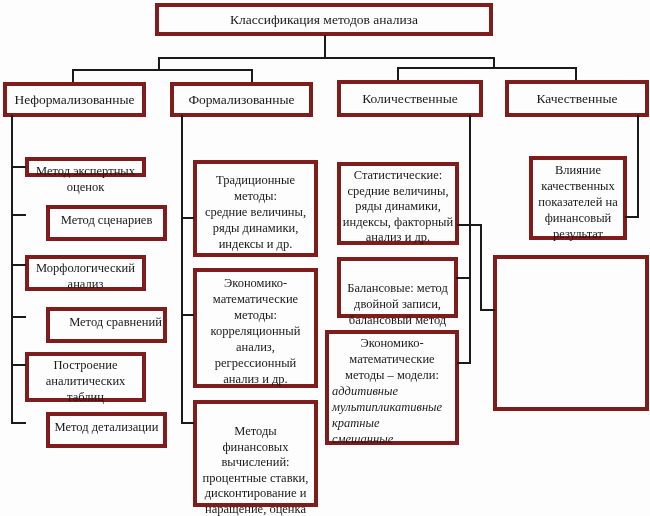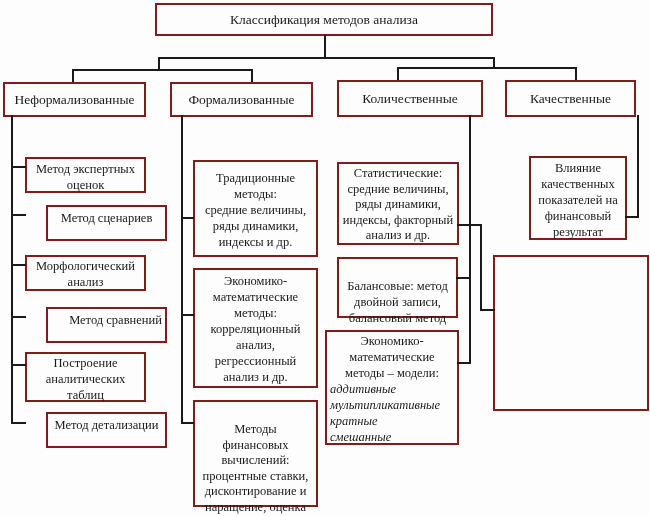--- a/index.html
+++ b/index.html
@@ -7,21 +7,21 @@
     position: relative;
     width: 650px; height: 516px;
     background: #fdfdfd;
     font-family: "Liberation Serif", "DejaVu Serif", serif;
     color: #1a1a1a;
     overflow: hidden;
   }
   .box {
     position: absolute;
     box-sizing: border-box;
-    border: 2px solid #7f1d1d;
+    border: 4px solid #7f1d1d;
     background: #fdfdfd;
     text-align: center;
     line-height: 16px;
     font-size: 12.5px;
   }
   .hdr {
     display: flex;
     align-items: center;
     justify-content: center;
     font-size: 13.5px;
@@ -47,25 +47,25 @@
 
   <div class="box hdr" style="left:3px; top:82px; width:143px; height:35px;">
     <span>Неформализованные</span>
   </div>
   <div class="box hdr" style="left:170px; top:82px; width:143px; height:35px;">
     <span>Формализованные</span>
   </div>
   <div class="box hdr" style="left:337px; top:80px; width:146px; height:37px;">
     <span>Количественные</span>
   </div>
-  <div class="box hdr" style="left:505px; top:80px; width:131px; height:37px;align-items:center;">
+  <div class="box hdr" style="left:505px; top:80px; width:144px; height:37px;align-items:center;">
     <span>Качественные</span>
   </div>
 
-  <div class="box" style="left:25px; top:157px; width:121px; height:36px; padding-top:2px;">
+  <div class="box" style="left:25px; top:157px; width:121px; height:20px; padding-top:2px;">
       <div>Метод экспертных</div>
       <div>оценок</div>
     </div>
   <div class="box top-align" style="left:25px; top:205px; width:121px; height:36px;">
       <div>Метод сценариев</div>
     </div>
   <div class="box" style="left:25px; top:255px; width:121px; height:36px; padding-top:1px;">
       <div>Морфологический</div>
       <div>анализ</div>
     </div>

